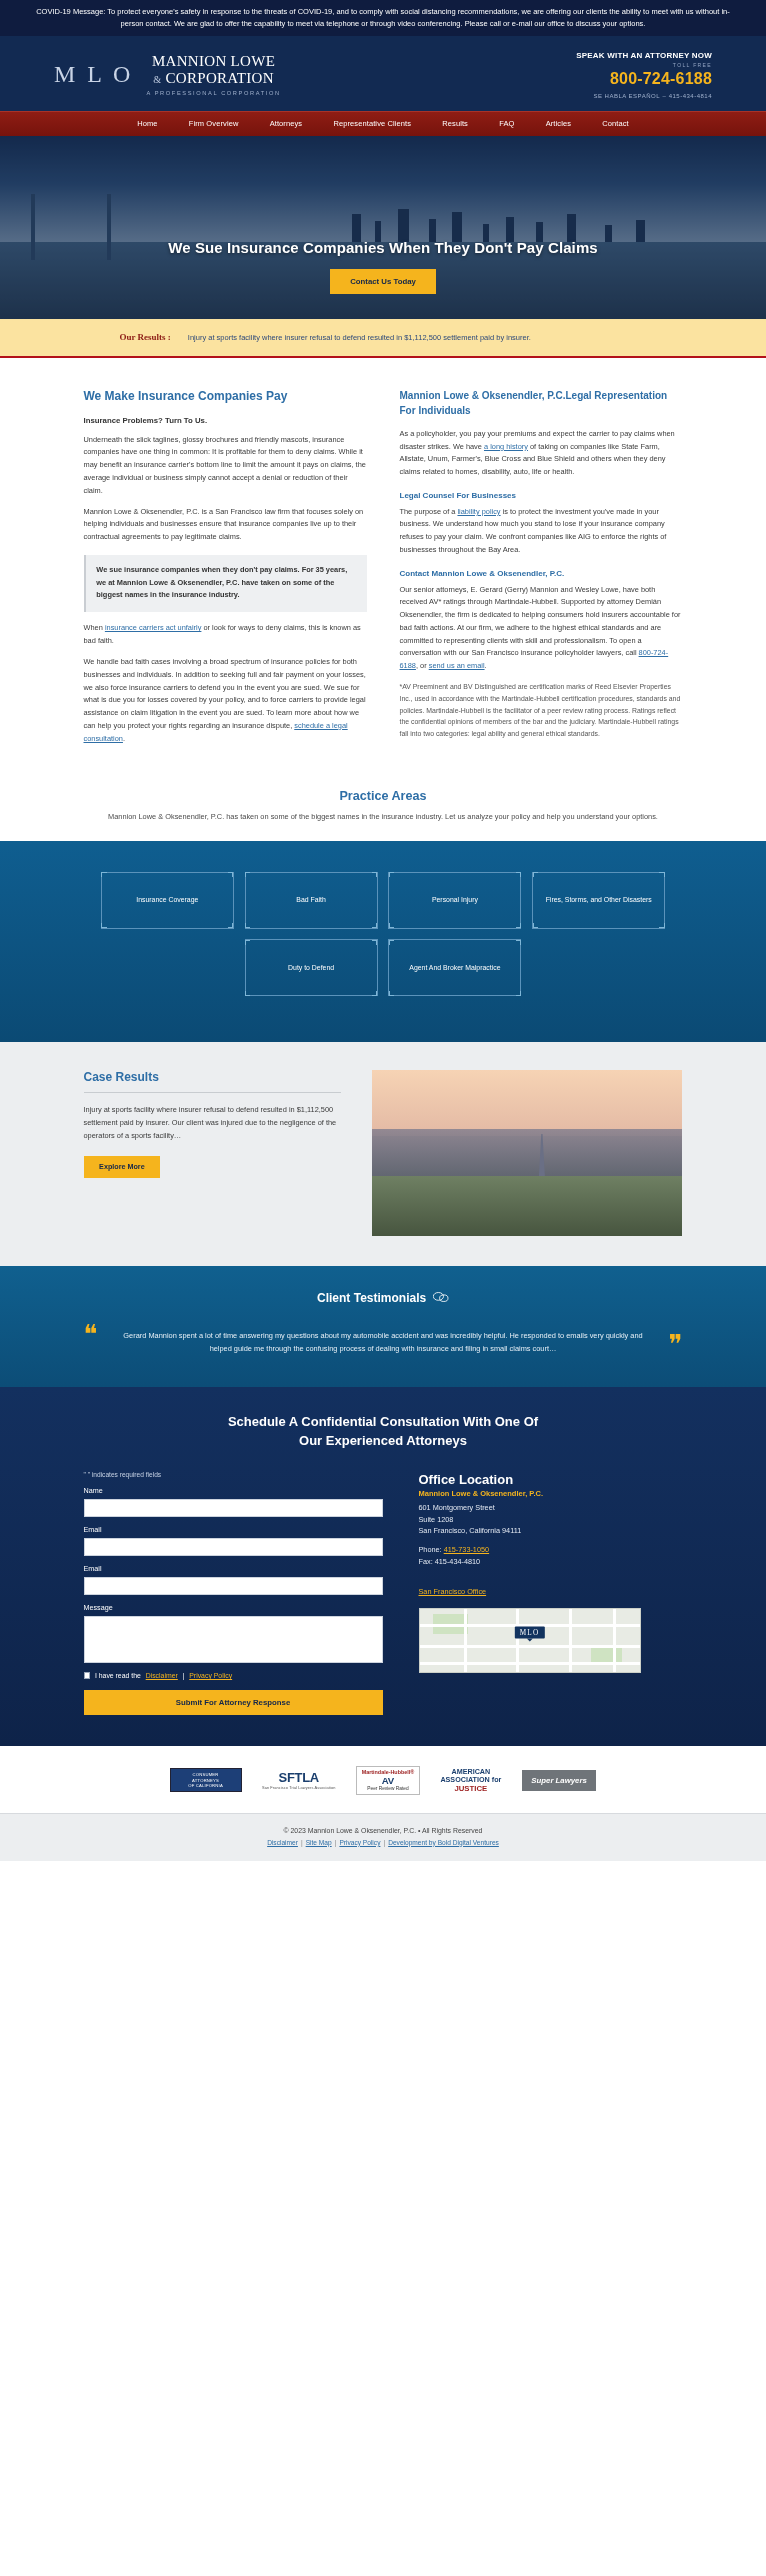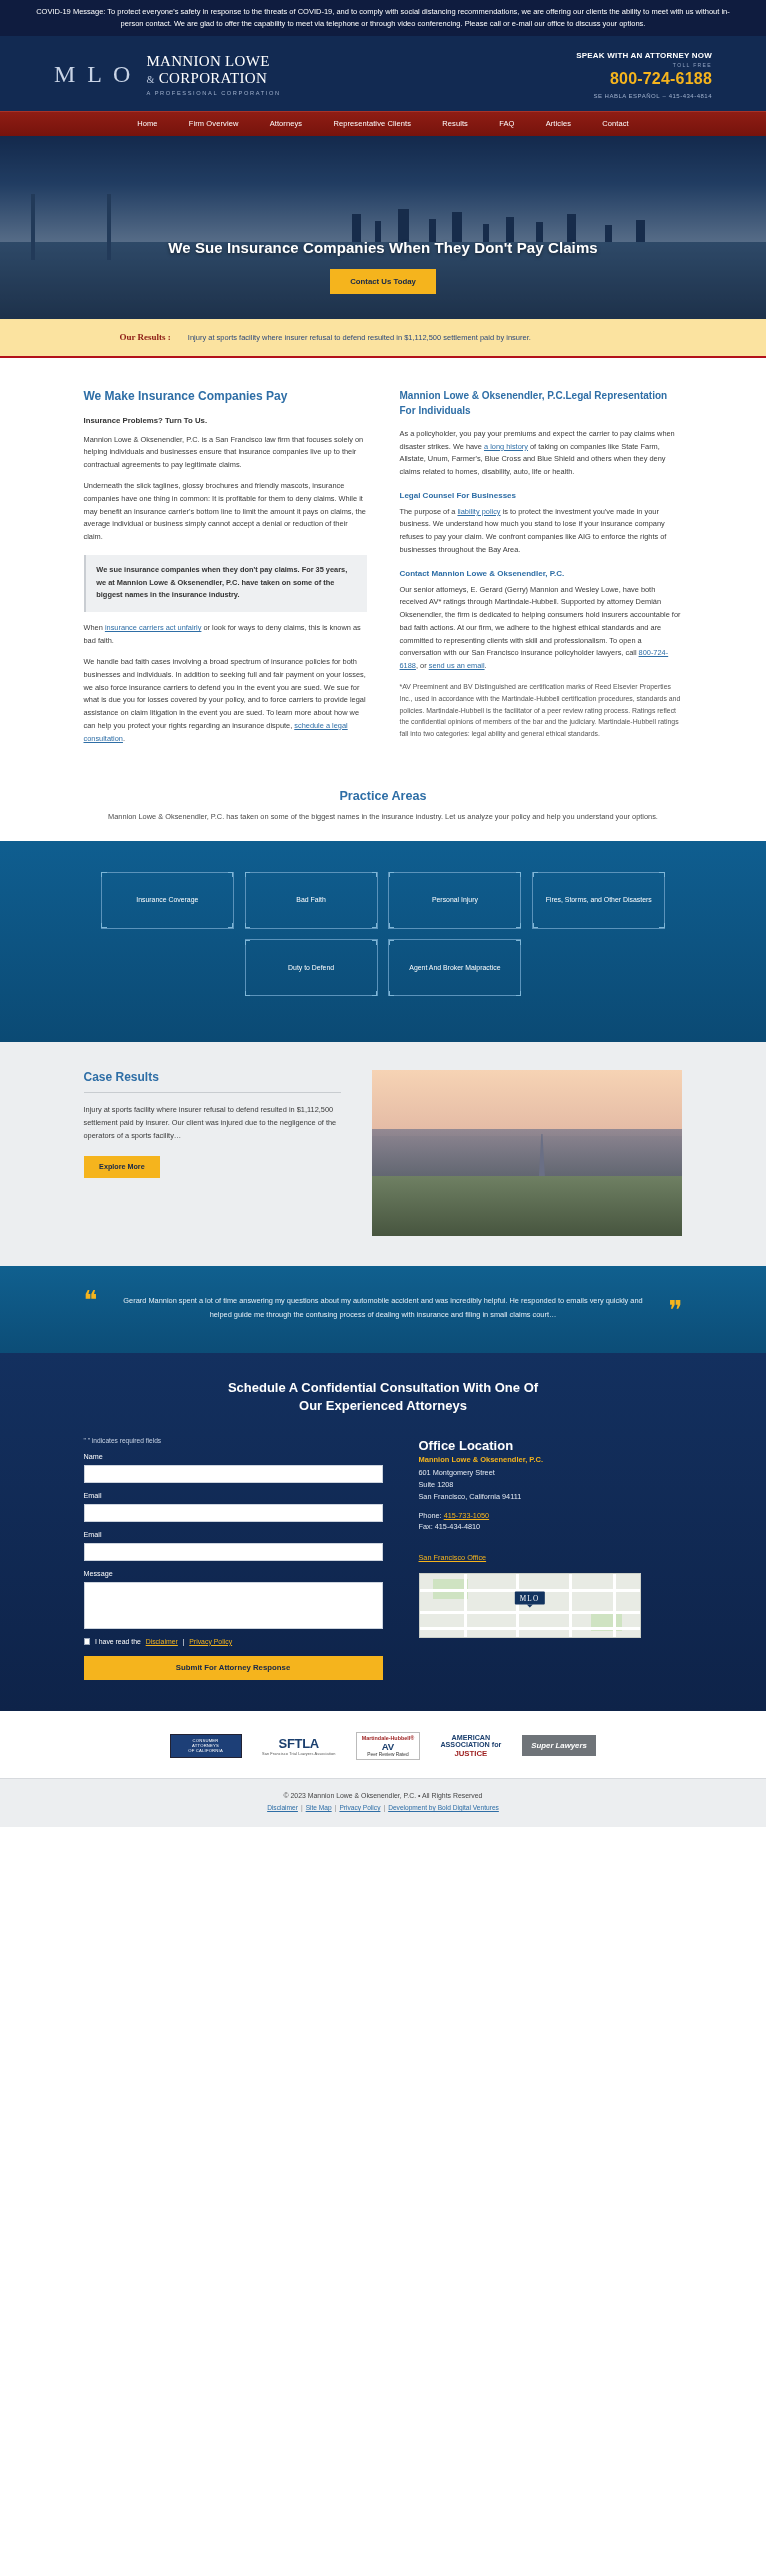--- a/index.html
+++ b/index.html
@@ -24,21 +24,21 @@
   }
 
   
   .header {
     background: #122a52;
     padding: 13px 54px 12px;
     display: flex;
     align-items: center;
     justify-content: space-between;
   }
-  .logo-wrap { display: flex; align-items: center; gap: 13px; }
+  .logo-wrap { display: flex; align-items: center; gap: 13px; text-align: center; }
   .logo-mark {
     font-family: "Liberation Serif", serif;
     color: #c9d4e6;
     font-size: 24px;
     letter-spacing: 3px;
     font-weight: 400;
   }
   .logo-text-main {
     font-family: "Liberation Serif", serif;
     color: #ffffff;
@@ -508,22 +508,22 @@
   <div class="results-inner">
     <div class="results-label">Our Results :</div>
     <div class="results-text">Injury at sports facility where insurer refusal to defend resulted in $1,112,500 settlement paid by insurer.</div>
   </div>
 </div>
 
 <div class="content-wrap">
   <div class="col col-left">
     <h2 class="section-head">We Make Insurance Companies Pay</h2>
     <p class="lead">Insurance Problems? Turn To Us.</p>
+    <p class="body">Underneath the slick taglines, glossy brochures and friendly mascots, insurance companies have one thing in common: It is profitable for them to deny claims. While it may benefit an insurance carrier's bottom line to limit the amount it pays on claims, the average individual or business simply cannot accept a denial or reduction of their claim.</p>
     <p class="body">Mannion Lowe &amp; Oksenendler, P.C. is a San Francisco law firm that focuses solely on helping individuals and businesses ensure that insurance companies live up to their contractual agreements to pay legitimate claims.</p>
-    <p class="body">Underneath the slick taglines, glossy brochures and friendly mascots, insurance companies have one thing in common: It is profitable for them to deny claims. While it may benefit an insurance carrier's bottom line to limit the amount it pays on claims, the average individual or business simply cannot accept a denial or reduction of their claim.</p>
     <div class="pullquote">We sue insurance companies when they don't pay claims. For 35 years, we at Mannion Lowe &amp; Oksenendler, P.C. have taken on some of the biggest names in the insurance industry.</div>
     <p class="body">
       <span>When </span><a class="lnk">insurance carriers act unfairly</a><span> or look for ways to deny claims, this is known as bad faith.</span>
     </p>
     <p class="body">
       <span>We handle bad faith cases involving a broad spectrum of insurance policies for both businesses and individuals. In addition to seeking full and fair payment on your losses, we also force insurance carriers to defend you in the event you are sued. We sue for what is due you for losses covered by your policy, and to force carriers to provide legal assistance on claim litigation in the event you are sued. To learn more about how we can help you protect your rights regarding an insurance dispute, </span><a class="lnk">schedule a legal consultation</a><span>.</span>
     </p>
   </div>
 
   <div class="col col-right">
@@ -606,20 +606,29 @@
     <div class="case-photo">
       <div class="sky"></div>
       <div class="city"></div>
       <div class="tower"></div>
       <div class="trees"></div>
     </div>
   </div>
 </div>
 
 <div class="testi-band">
+  <div class="testi-head">
+    <h2>Client Testimonials</h2>
+    <span>
+      <svg width="15.6" height="12" viewBox="0 0 26 20">
+        <ellipse cx="9" cy="9" rx="8.5" ry="6.5" fill="none" stroke="#ffffff" stroke-width="1.4"></ellipse>
+        <ellipse cx="18" cy="12" rx="7" ry="5.5" fill="none" stroke="#ffffff" stroke-width="1.4"></ellipse>
+      </svg>
+    </span>
+  </div>
   <div class="quote-row">
     <span class="qmark">❝</span>
     <div class="quote-text">Gerard Mannion spent a lot of time answering my questions about my automobile accident and was incredibly helpful. He responded to emails very quickly and helped guide me through the confusing process of dealing with insurance and filing in small claims court…</div>
     <span class="qmark close">❞</span>
   </div>
 </div>
 
 <div class="consult-band">
   <div class="consult-title">
     <span>Schedule A Confidential Consultation With One Of</span><br>

